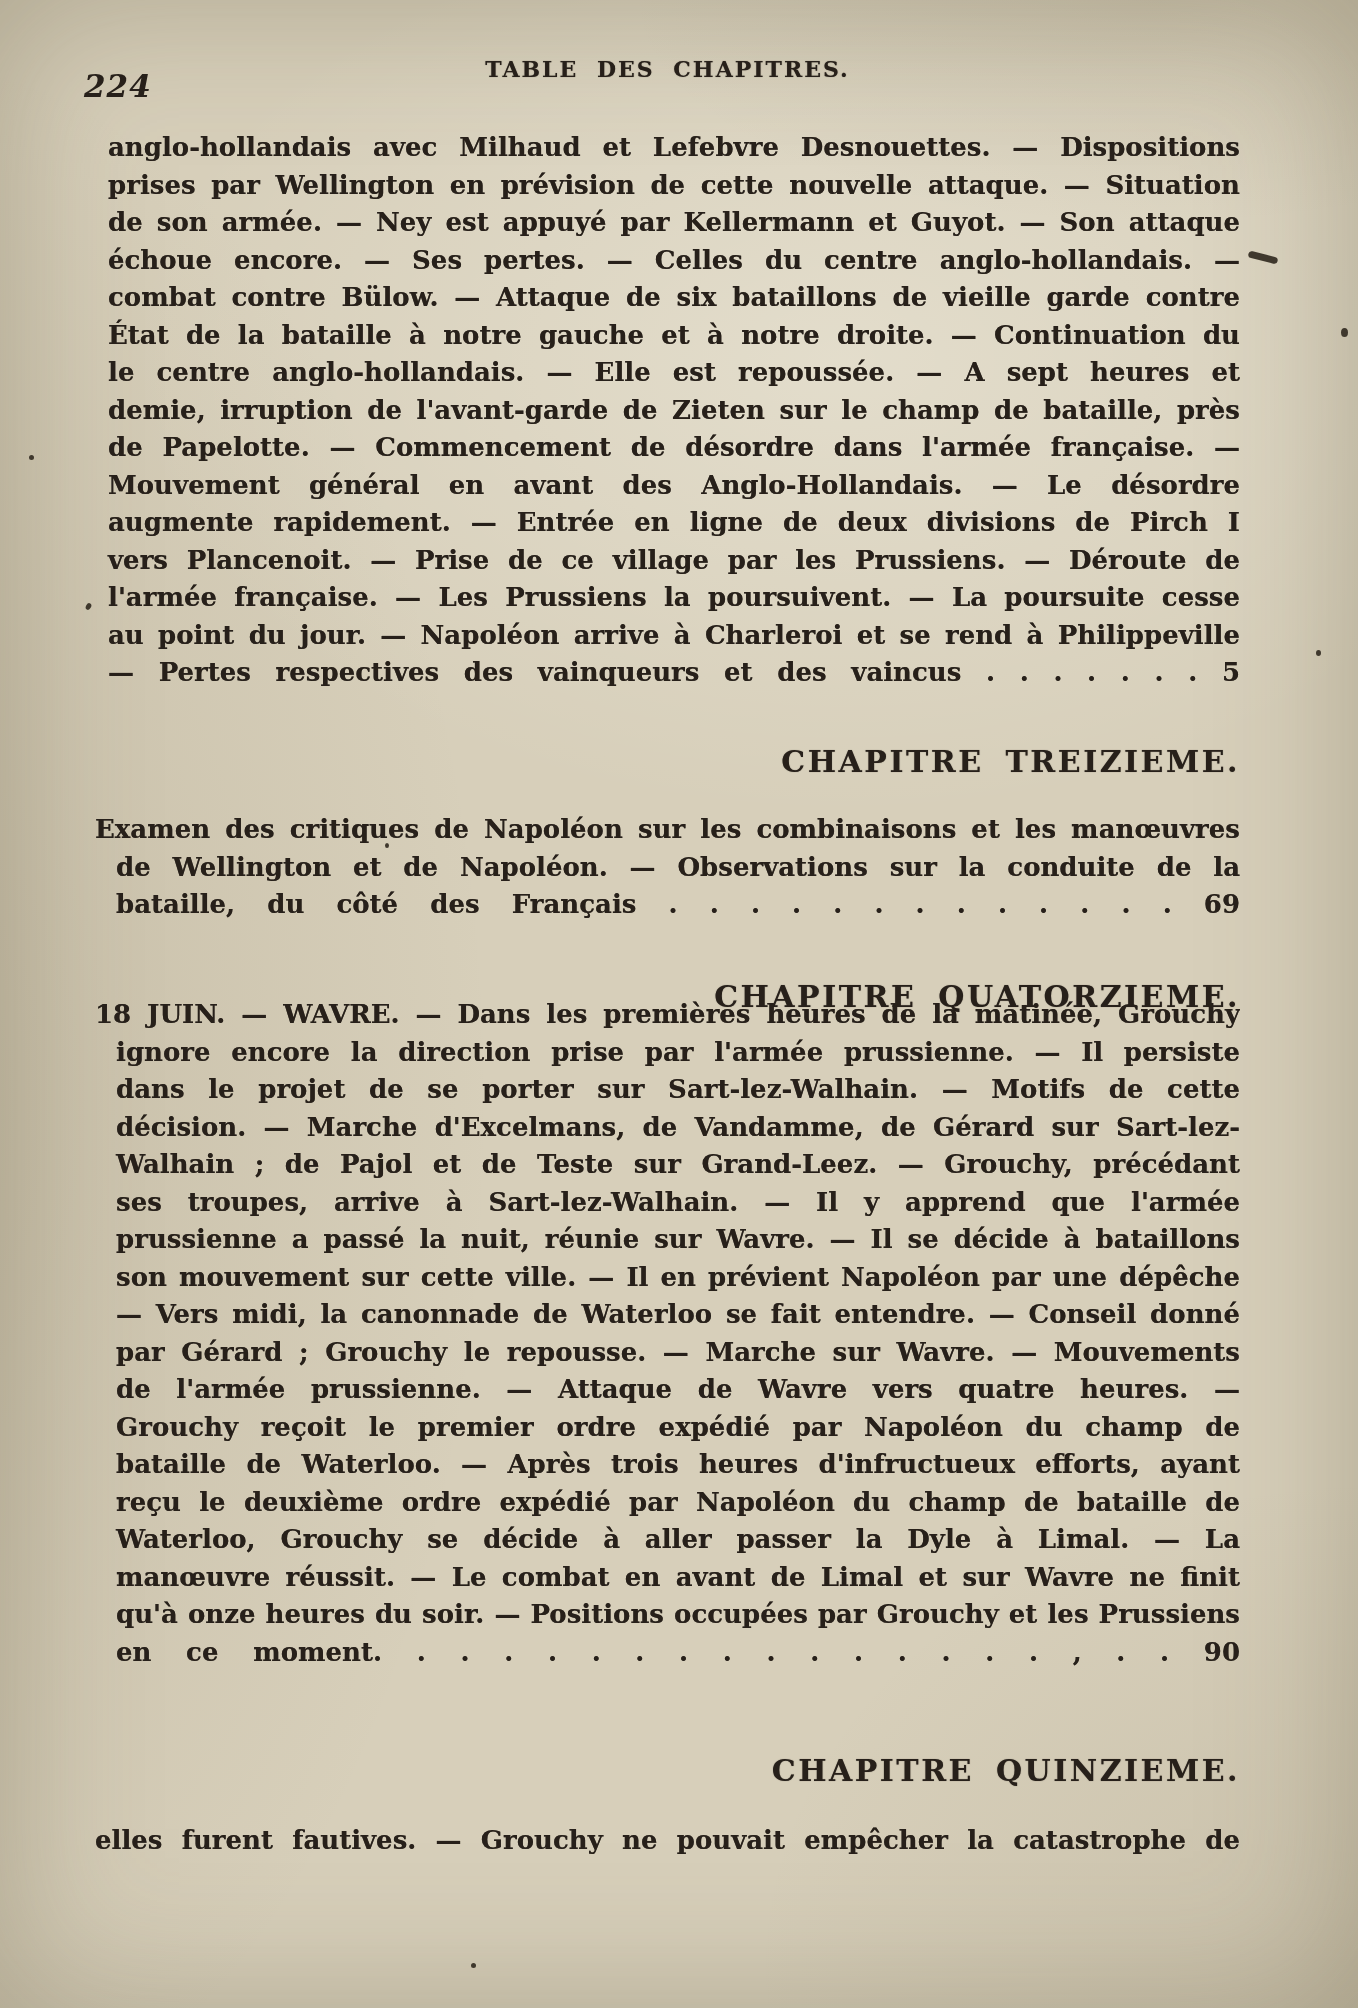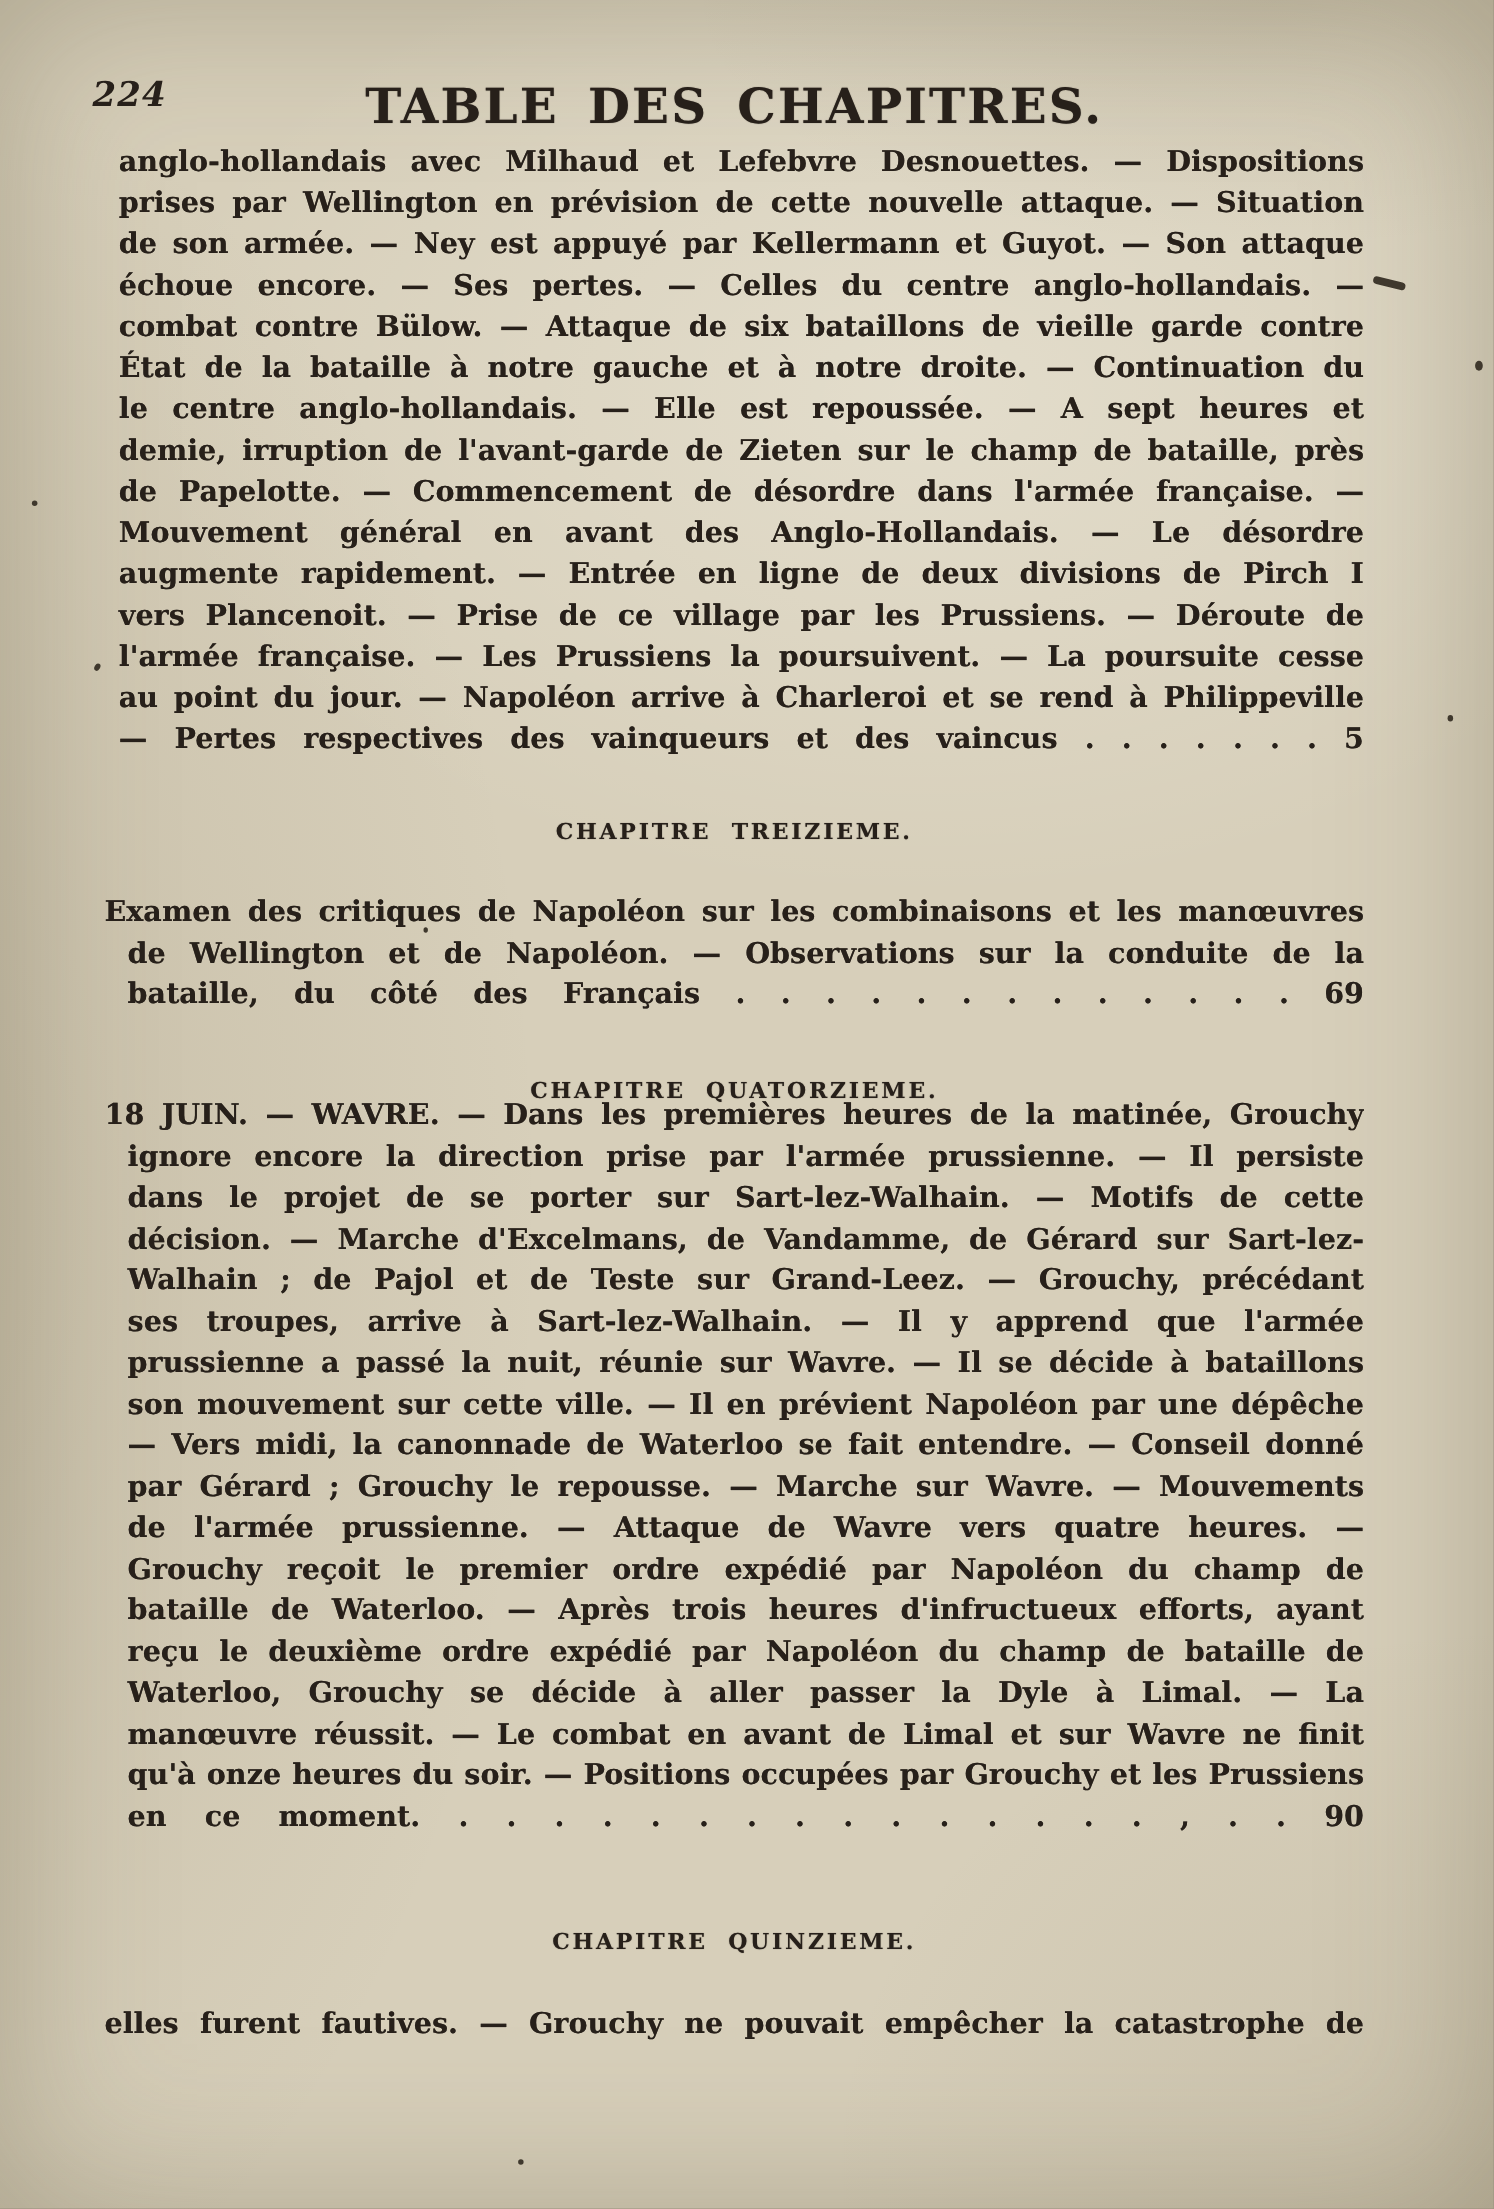--- a/index.html
+++ b/index.html
@@ -16,23 +16,23 @@
       radial-gradient(700px 300px at 85% 0%, rgba(110,96,66,0.12), rgba(110,96,66,0) 75%);
     box-shadow: inset 0 0 150px rgba(92,82,56,0.34);
     font-family:"DejaVu Serif","Liberation Serif",serif;
     color:#27201a;
   }
   .pagenum{
     position:absolute;left:84px;top:68px;
     font-size:31px;font-weight:700;letter-spacing:1px;font-style:italic;
   }
   .title{
-    position:absolute;left:95px;top:72px;width:1145px;
+    position:absolute;left:95px;top:56px;width:1145px;
     text-align:center;
-    font-size:44px;font-weight:700;
+    font-size:22px;font-weight:700;
     letter-spacing:2px;word-spacing:9px;
     text-shadow:0 0 1px rgba(39,32,26,.55);
   }
   .para{
     position:absolute;left:95px;width:1145px;
     font-size:26px;font-weight:700;
     line-height:37.5px;
     text-shadow:0 0 0.5px rgba(39,32,26,.65);
   }
   .line{
@@ -40,22 +40,22 @@
     text-align-last:justify;
     white-space:normal;
     overflow:hidden;
     height:37.5px;
   }
   .cont .line{padding-left:13px;}
   .hang .line{padding-left:21px;}
   .hang .line:first-child{padding-left:0;}
   .chap-heading{
     position:absolute;left:95px;width:1145px;
-    text-align:center;
-    font-size:20px;font-weight:700;
+    text-align:right;
+    font-size:30px;font-weight:700;
     letter-spacing:2.5px;word-spacing:9px;
     text-shadow:0 0 1px rgba(39,32,26,.5);
   }
   .h13{top:744px;}
   .h14{top:979px;}
   .h15{top:1753px;}
   .p12{top:129px;}
   .p13{top:811px;}
   .p14{top:996px;}
   .p15{top:1822px;}

